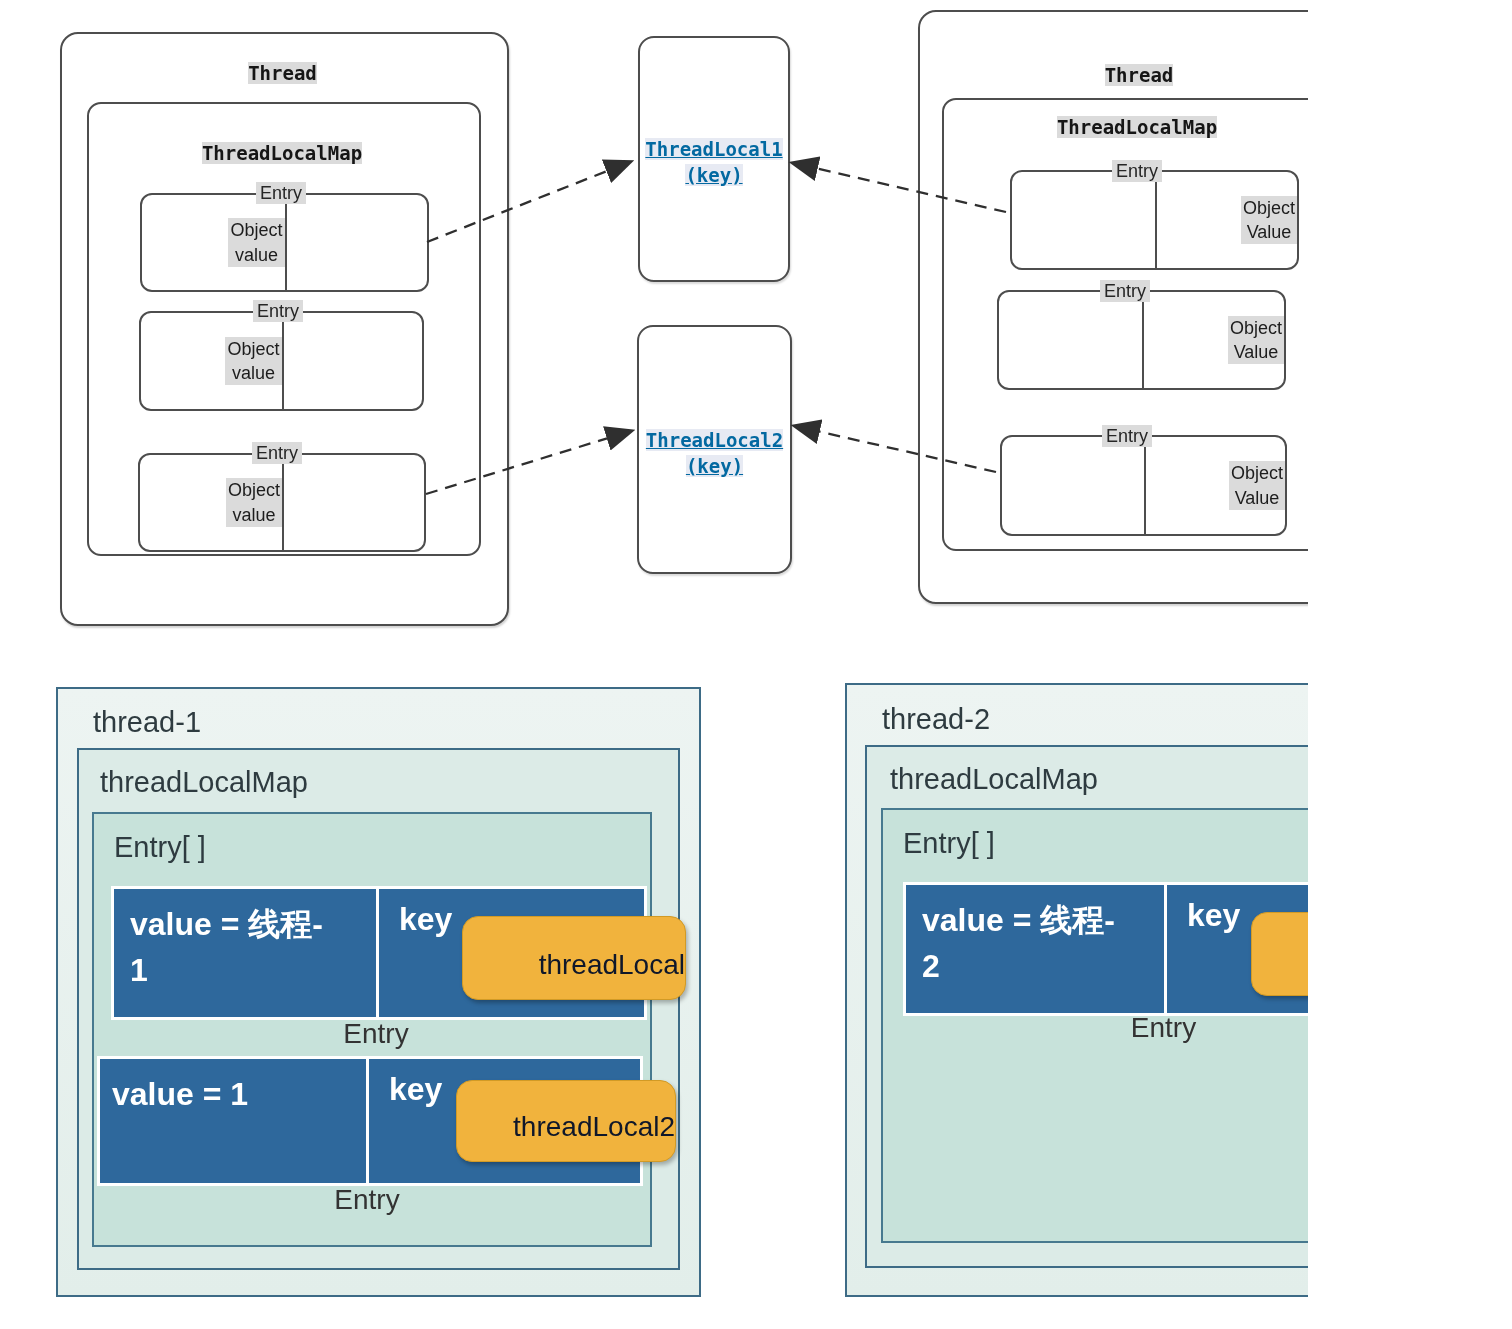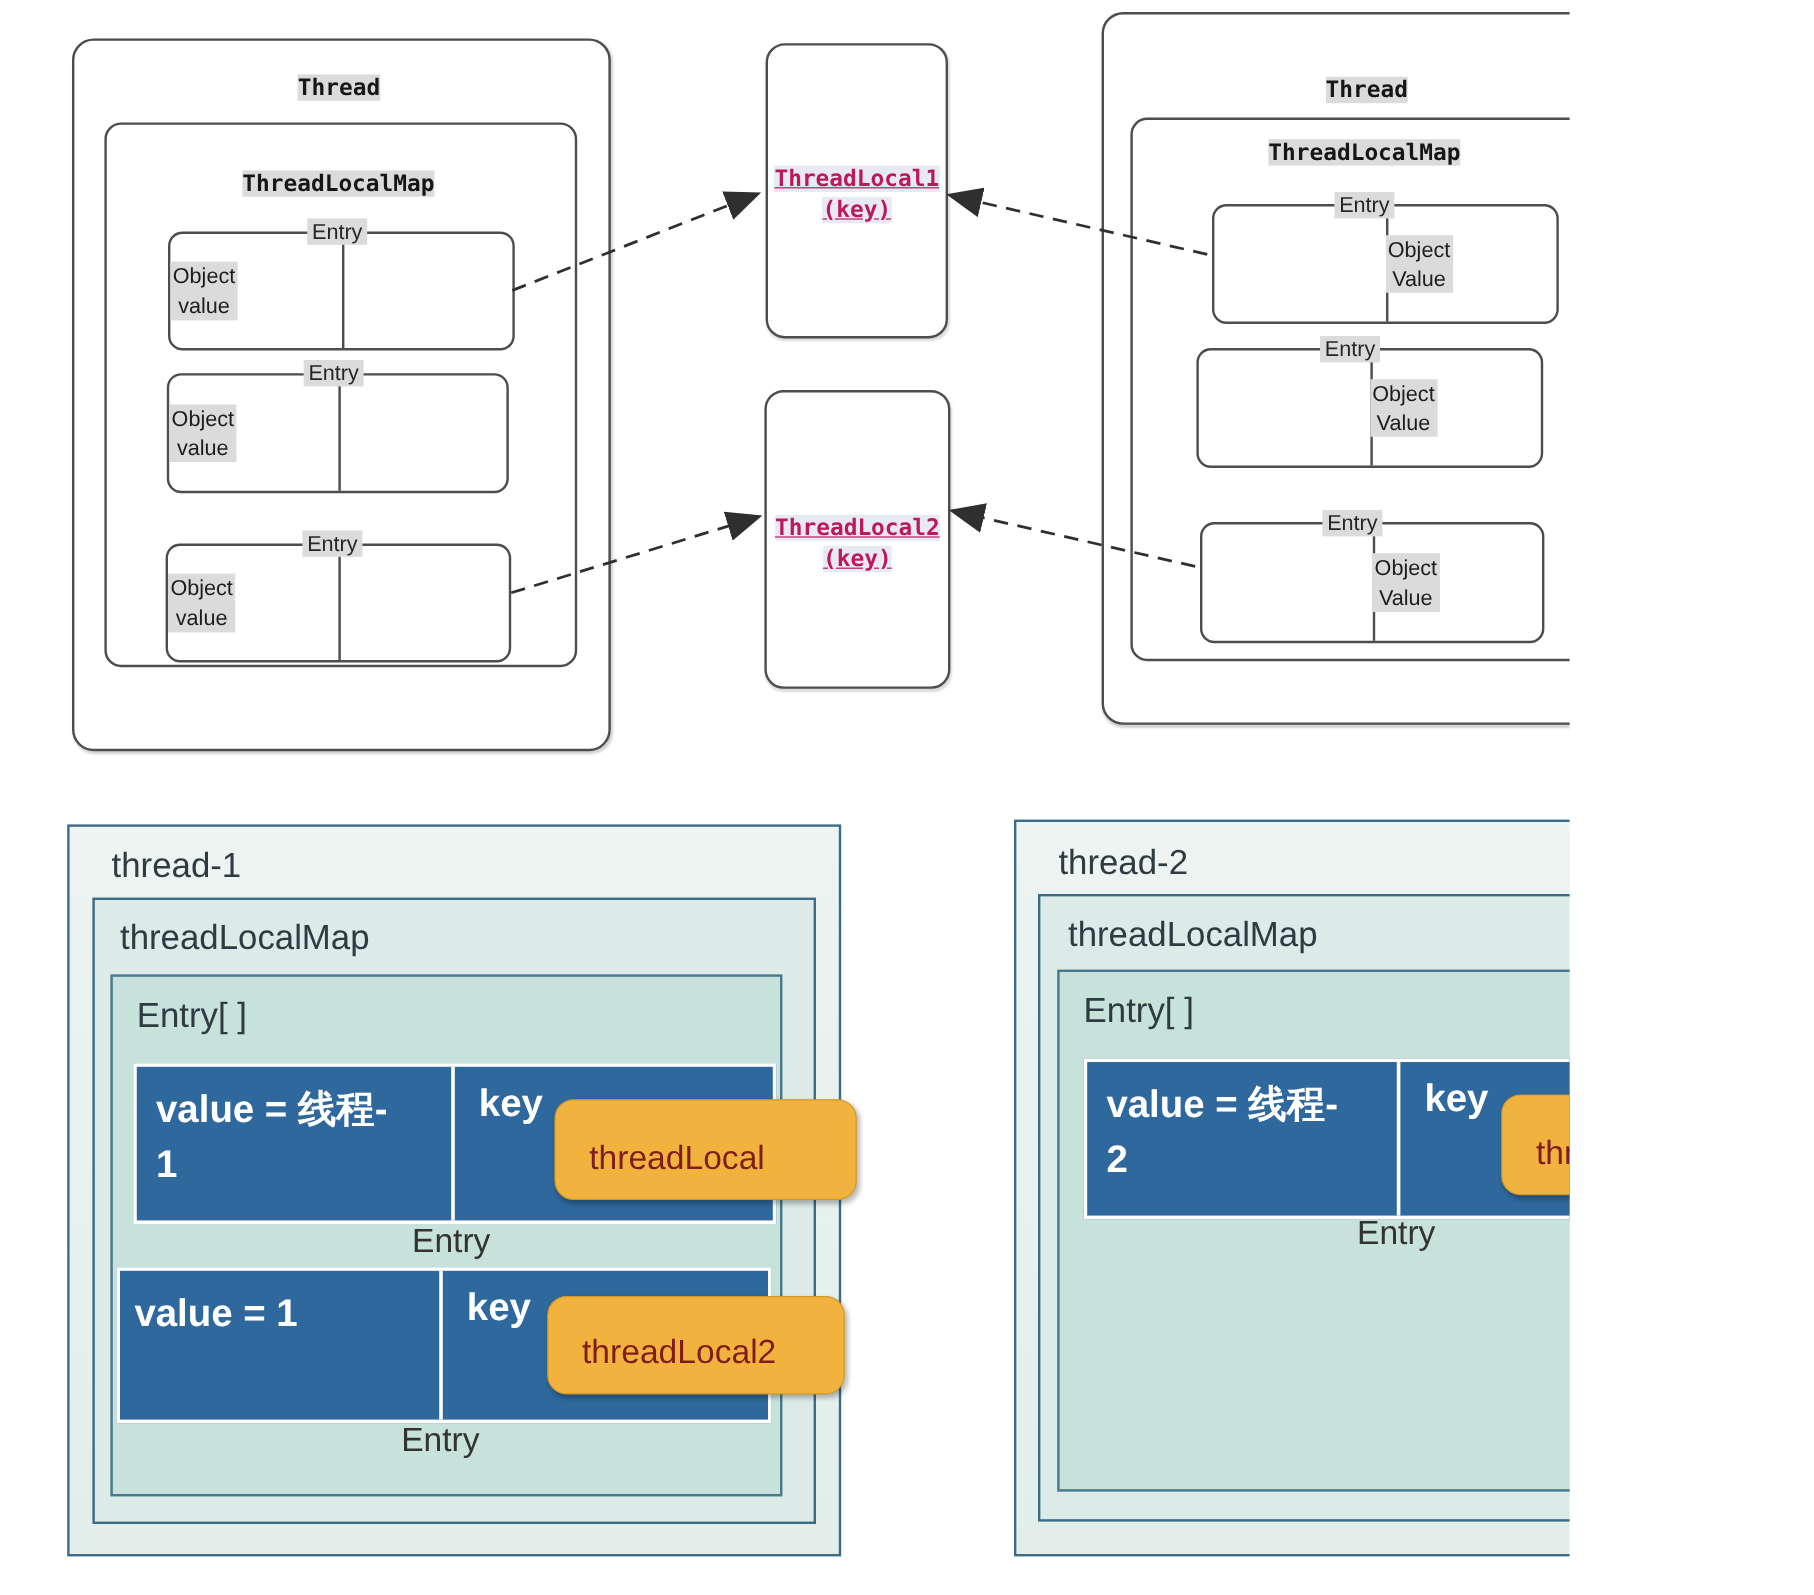--- a/index.html
+++ b/index.html
@@ -4,48 +4,48 @@
 <style>
   html,body{margin:0;padding:0;background:#ffffff;}
   #canvas{position:relative;width:1308px;height:1329px;background:#ffffff;overflow:hidden;
           font-family:"Liberation Sans",sans-serif;}
 
   
   .tbox{position:absolute;background:#fff;border:2px solid #4d4d4d;border-radius:18px;box-shadow:1px 2px 2px rgba(0,0,0,.18);}
   .tbox.inner{border-radius:14px;box-shadow:none;}
   .ebox{position:absolute;background:#fff;border:2px solid #4d4d4d;border-radius:12px;}
   .ebox .divider{position:absolute;left:50%;top:0;bottom:0;width:2px;background:#4d4d4d;}
-  .ebox .cell{position:absolute;top:0;bottom:0;width:50%;display:flex;align-items:center;justify-content:flex-start;
+  .ebox .cell{position:absolute;top:0;bottom:0;width:50%;display:flex;align-items:center;justify-content:flex-end;
               font-size:18px;line-height:1.35;color:#1d1d1d;text-align:center;}
   .ebox .cell.left{left:0;} .ebox .cell.right{right:0;}
   .cell .hl{padding:0 2px;}
   .toplabel{position:absolute;text-align:center;font-size:19px;color:#161616;}
   .mono{font-family:"DejaVu Sans Mono",monospace;font-weight:bold;}
   .hl{background:#dbdbdb;}
   .hl2{background:#e7eaf3;}
   .entry-tag{position:absolute;font-size:18px;color:#262626;background:#dbdbdb;padding:0 4px;line-height:22px;}
   .keybox{position:absolute;background:#fff;border:2px solid #4d4d4d;border-radius:16px;box-shadow:1px 2px 2px rgba(0,0,0,.15);}
-  .keybox .ktext{position:absolute;left:0;right:0;text-align:center;font-size:19px;line-height:26px;color:#be185d;}
+  .keybox .ktext{position:absolute;left:0;right:0;text-align:center;font-size:19px;line-height:26px;color:#0369a1;}
   .ul{text-decoration:underline;}
   .arrows{position:absolute;left:0;top:0;z-index:6;pointer-events:none;}
 
   .cursor-bar{position:absolute;width:2px;background:#111;}
   .return-mark{position:absolute;font-size:34px;font-weight:bold;color:#4e8fdb;line-height:34px;}
 
   
   .card{position:absolute;border:2px solid #3d6b86;background:linear-gradient(180deg,#edf4f2 0%,#e2eeea 100%);}
   .card-map{position:absolute;border:2px solid #3d6b86;background:#dcebe7;}
   .card-arr{position:absolute;border:2px solid #47798f;background:#c7e2da;}
   .card-title{position:absolute;font-size:29px;color:#2e3b40;}
   .row{position:absolute;background:#2e689c;border:3px solid #ffffff;display:flex;z-index:2;}
   .row .vcell{box-sizing:border-box;padding:12px 8px 0 16px;color:#fff;font-weight:bold;font-size:32px;line-height:1.45;}
   .row .kcell{box-sizing:border-box;border-left:3px solid #ffffff;flex:1;padding:12px 0 0 20px;color:#fff;font-weight:bold;font-size:32px;}
   .row .l1,.row .l2{display:block;}
   .badge{position:absolute;z-index:4;background:#f1b33d;border:1px solid #d29a25;border-radius:16px;
-         color:#7f1d1d;font-size:28px;text-align:left;box-shadow:2px 3px 4px rgba(0,0,0,.28);padding-left:28px;}
+         color:#0f172a;font-size:28px;text-align:right;box-shadow:2px 3px 4px rgba(0,0,0,.28);}
   .caption{position:absolute;text-align:center;font-size:28px;color:#333;z-index:1;}
   .watermark{position:absolute;font-size:23px;color:#8f9ca4;z-index:8;letter-spacing:1px;}
 </style>
 </head>
 <body>
 
 <div id="canvas">
 
   <div class="tbox" style="left:60px;top:32px;width:445px;height:590px;"></div>
   <div class="toplabel mono" style="left:60px;top:62px;width:445px;z-index:3;"><span class="hl">Thread</span></div>

